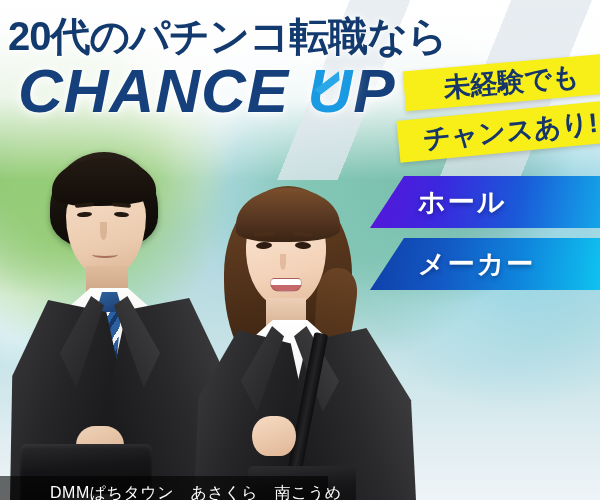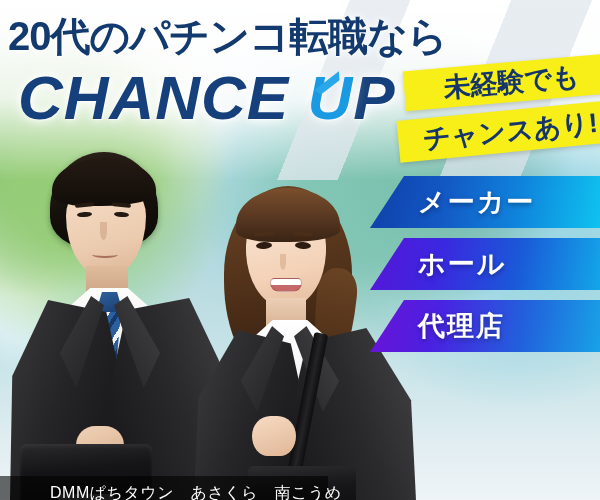--- a/index.html
+++ b/index.html
@@ -217,21 +217,21 @@
   .headline{position:absolute;left:0;top:0;width:600px;height:170px;}
 
   .line1{
     position:absolute;left:8px;top:16px;
     font-size:40px;line-height:1;font-weight:700;
     color:#123a6e;letter-spacing:-1px;white-space:nowrap;
     text-shadow:0 0 7px rgba(255,255,255,.95),0 0 14px rgba(255,255,255,.85),0 1px 0 rgba(255,255,255,.9);
   }
 
   .line2{
-    position:absolute;left:18px;top:67px;
+    position:absolute;left:18px;top:60px;
     font-size:62px;line-height:1;font-weight:700;font-style:italic;
     color:#16407b;letter-spacing:1px;white-space:nowrap;
     text-shadow:0 0 8px rgba(255,255,255,.95),0 0 16px rgba(255,255,255,.8),1px 1px 0 rgba(255,255,255,.7);
   }
   .line2 .up-u{color:#1a9ae2;position:relative;}
   .line2 .up-p{color:#16407b;}
 
   
   .u-flag{
     position:absolute;left:314px;top:72px;width:26px;height:22px;
@@ -356,28 +356,25 @@
   </div>
 
   <div class="ribbon ribbon-1">
     <span>未経験でも</span>
   </div>
   <div class="ribbon ribbon-2">
     <span>チャンスあり!</span>
   </div>
 
   <div class="tags">
+    <div class="tag tag-1">
+      <span>ホール</span>
+    </div>
     <div class="tag tag-0">
       <span>メーカー</span>
     </div>
-    <div class="tag tag-1">
-      <span>ホール</span>
-    </div>
-    <div class="tag tag-3">
-      <span>代理店</span>
-    </div>
   </div>
 
   <div class="credit">
     <span>DMMぱちタウン　あさくら　南こうめ</span>
   </div>
 
 </div>
 
 </body></html>

